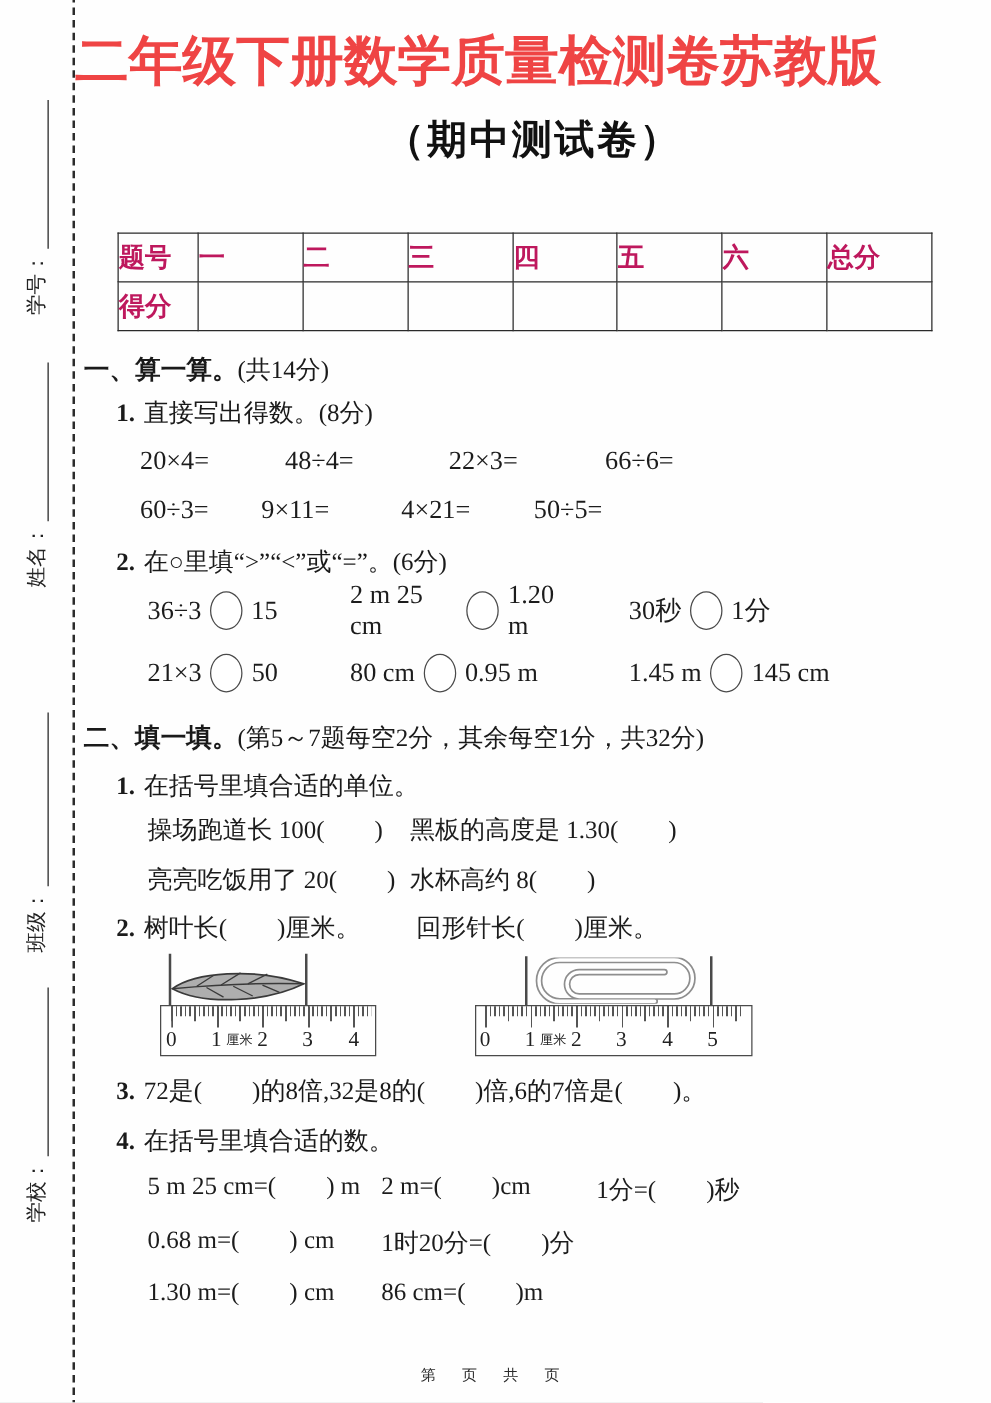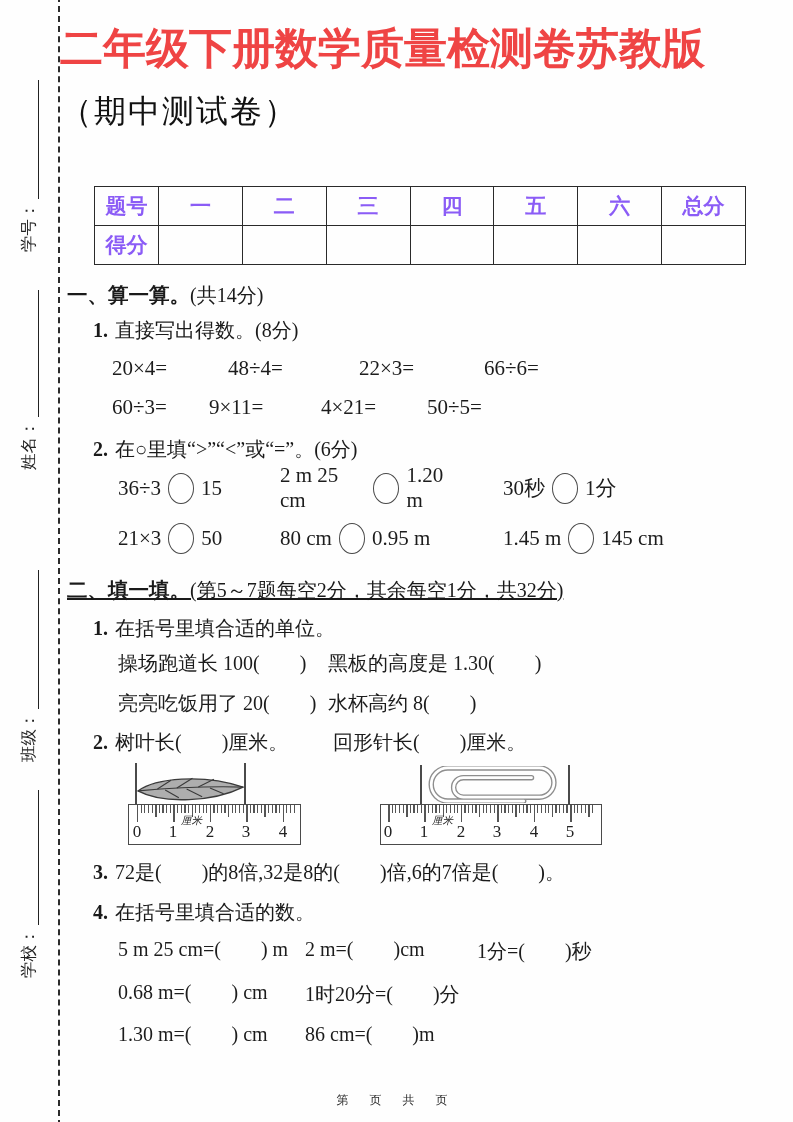--- a/index.html
+++ b/index.html
@@ -28,34 +28,34 @@
   .seal-group .seal-text{white-space:nowrap;line-height:20px;}
   .seal-group .seal-blank{flex:1;height:15px;border-bottom:1.7px solid #222;margin-left:3px;}
 
   
   .title{
     left:60px;right:0;top:20px;text-align:left;
     font-family:"Liberation Sans","DejaVu Sans",sans-serif;
     font-size:43px;font-weight:900;letter-spacing:0;color:#ef4444;
   }
   .subtitle{
-    left:60px;right:0;top:90px;text-align:left;
+    left:60px;right:0;top:90px;text-align:center;
     font-family:"Liberation Sans","DejaVu Sans",sans-serif;
-    font-size:32px;font-weight:400;letter-spacing:2px;color:#111;
+    font-size:32px;font-weight:700;letter-spacing:2px;color:#111;
   }
   .info{right:46px;top:158px;font-size:17px;color:#222;}
 
   
   table.score{
     position:absolute;left:94px;top:186px;width:652px;
     border-collapse:collapse;table-layout:fixed;
   }
   table.score td{
-    border:1.6px solid #2a2a2a;height:38px;text-align:center;
-    font-size:21px;font-weight:600;color:#8b5cf6;padding:0;
+    border:1.6px solid #2a2a2a;height:38px;text-align:left;
+    font-size:21px;font-weight:600;color:#be185d;padding:0;
   }
 
   
   .sec-heading{font-size:20px;color:#1a1a1a;}
   .sec-heading .b{font-size:20.5px;}
   .q-line{font-size:20px;color:#1a1a1a;}
   .qn{font-weight:bold;margin-right:7px;}
   .mathrow{display:grid;grid-template-columns:97px 112px 106px auto;font-size:21px;}
   .cmprow{display:flex;font-size:21px;gap:40px;}
   .cmp{display:flex;align-items:center;height:36px;}
@@ -88,21 +88,21 @@
       repeating-linear-gradient(90deg,#555 0 1.3px,transparent 1.3px 18.2px),
       repeating-linear-gradient(90deg,#555 0 1.5px,transparent 1.5px 36.4px);
     background-size:205px 8px,205px 12px,205px 17px;
     background-position:7px 0,7px 0,7px 0;
   }
   .tick{
     position:absolute;bottom:2px;width:12px;text-align:center;
     font-size:17px;color:#222;
   }
   .cmunit{
-    position:absolute;bottom:16px;font-size:10.5px;color:#222;white-space:nowrap;font-style:italic;
+    position:absolute;bottom:5px;font-size:10.5px;color:#222;white-space:nowrap;
   }
   .guide{position:absolute;width:1.6px;background:#4a4a4a;}
 
   .footer{
     left:0;right:0;top:1092px;text-align:center;
     font-size:12px;letter-spacing:9px;color:#2a2a2a;
   }
 </style>
 </head>
 <body>
@@ -217,21 +217,21 @@
       <span class="circ"></span>
       <span>0.95 m</span>
     </div>
     <div class="cmp">
       <span>1.45 m</span>
       <span class="circ"></span>
       <span>145 cm</span>
     </div>
   </div>
 
-  <div class="abs sec-heading" style="left:67px;top:576px;text-decoration:underline;">
+  <div class="abs sec-heading" style="left:67px;top:576px;">
     <span class="b">二、填一填。</span><span>(第5～7题每空2分，其余每空1分，共32分)</span>
   </div>
 
   <div class="abs q-line" style="left:93px;top:615px;">
     <span class="qn">1.</span><span>在括号里填合适的单位。</span>
   </div>
   <div class="abs grid2a" style="left:118px;top:650px;">
     <span class="pre">操场跑道长 100(        )</span>
     <span class="pre">黑板的高度是 1.30(        )</span>
   </div>

